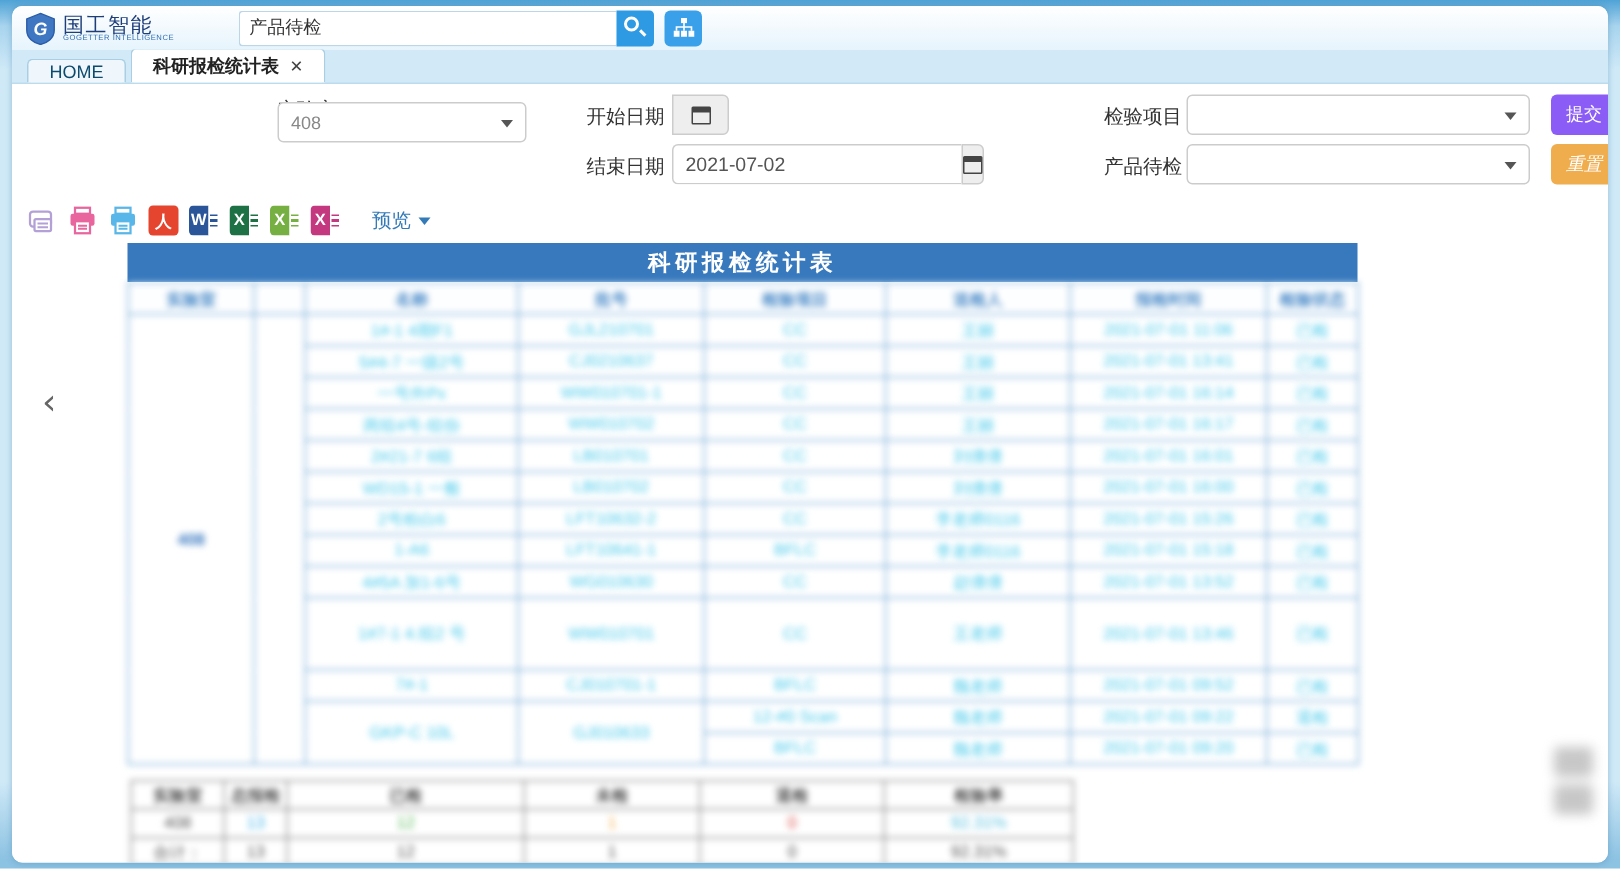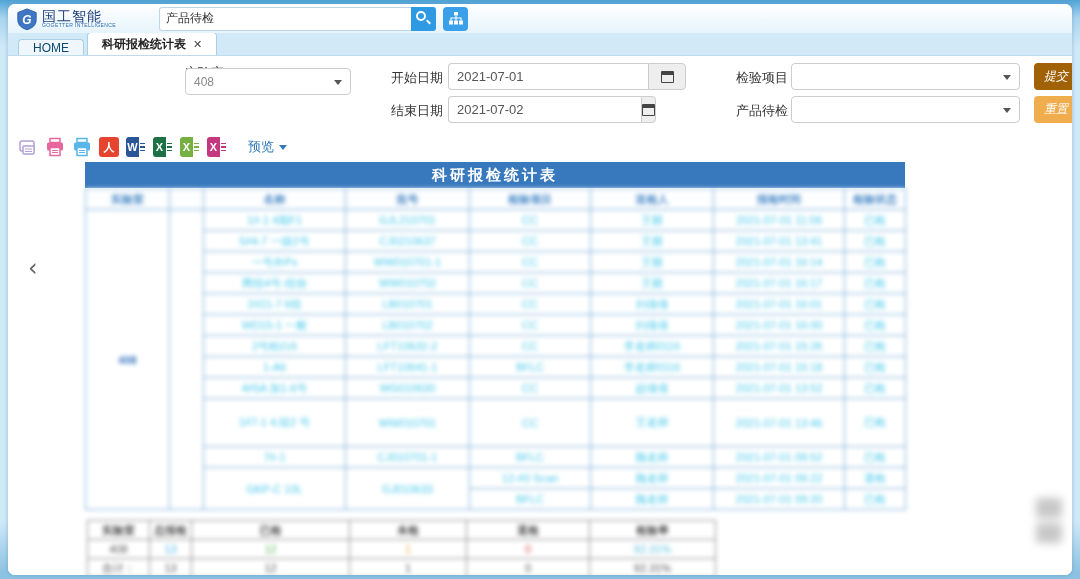--- a/index.html
+++ b/index.html
@@ -47,21 +47,21 @@
   .caret { position:absolute; right:8px; top:11px; width:0; height:0;
     border-left:4px solid transparent; border-right:4px solid transparent; border-top:5px solid #555; }
   .fgroup { position:absolute; display:flex; height:27px; }
   .ftext { flex:1; height:27px; border:1px solid #ccc; border-right:none; border-radius:4px 0 0 4px;
     padding:0 8px; font-size:13px; color:#555; outline:none; }
   .faddon { width:38px; height:27px; border:1px solid #ccc; border-radius:0 4px 4px 0;
     background:#eee; display:flex; align-items:center; justify-content:center; cursor:pointer; }
   .cal { width:13px; height:12px; border:1.5px solid #444; border-top:4px solid #444; border-radius:1px; }
   .btn { position:absolute; width:44px; height:27px; border:none; border-radius:4px;
     color:#fff; font-size:12px; cursor:pointer; }
-  .btn-submit { background:#a16207;font-style:italic; }
+  .btn-submit { background:#8b5cf6; }
   .btn-reset { background:#f0ad4e;font-style:italic; }
 
   
   .toolbar { height:30px; display:flex; align-items:center; gap:7px; padding-left:10px; background:#fff; }
   .tool { width:20px; height:20px; cursor:pointer; display:flex; align-items:center; justify-content:center; }
   .office { width:20px; height:20px; border-radius:3px; display:flex; overflow:hidden; cursor:pointer; }
   .office .lp { width:13px; color:#fff; font-weight:bold; font-size:11px;
     display:flex; align-items:center; justify-content:center; }
   .office .rp { width:7px; background:#fff; display:flex; flex-direction:column;
     justify-content:center; gap:2px; padding:0 1px; }
@@ -150,21 +150,20 @@
 
   <div class="filterbar">
     <div class="flabel" style="left:177px; top:8px;">实验室</div>
     <div class="fselect" style="left:177px; top:12px; width:166px;">
       <span>408</span>
       <span class="caret"></span>
     </div>
 
     <div class="flabel" style="left:383px; top:13px;">开始日期</div>
     <div class="fgroup" style="left:440px; top:7px; width:238px;">
-      <input class="ftext" value="2021-07-01" style="">
       <span class="faddon">
         <span class="cal"></span>
       </span>
     </div>
 
     <div class="flabel" style="left:383px; top:46px;text-align:right;">结束日期</div>
     <div class="fgroup" style="left:440px; top:40px; width:188px;">
       <input class="ftext" value="2021-07-02" style="">
       <span class="faddon">
         <span class="cal"></span>

